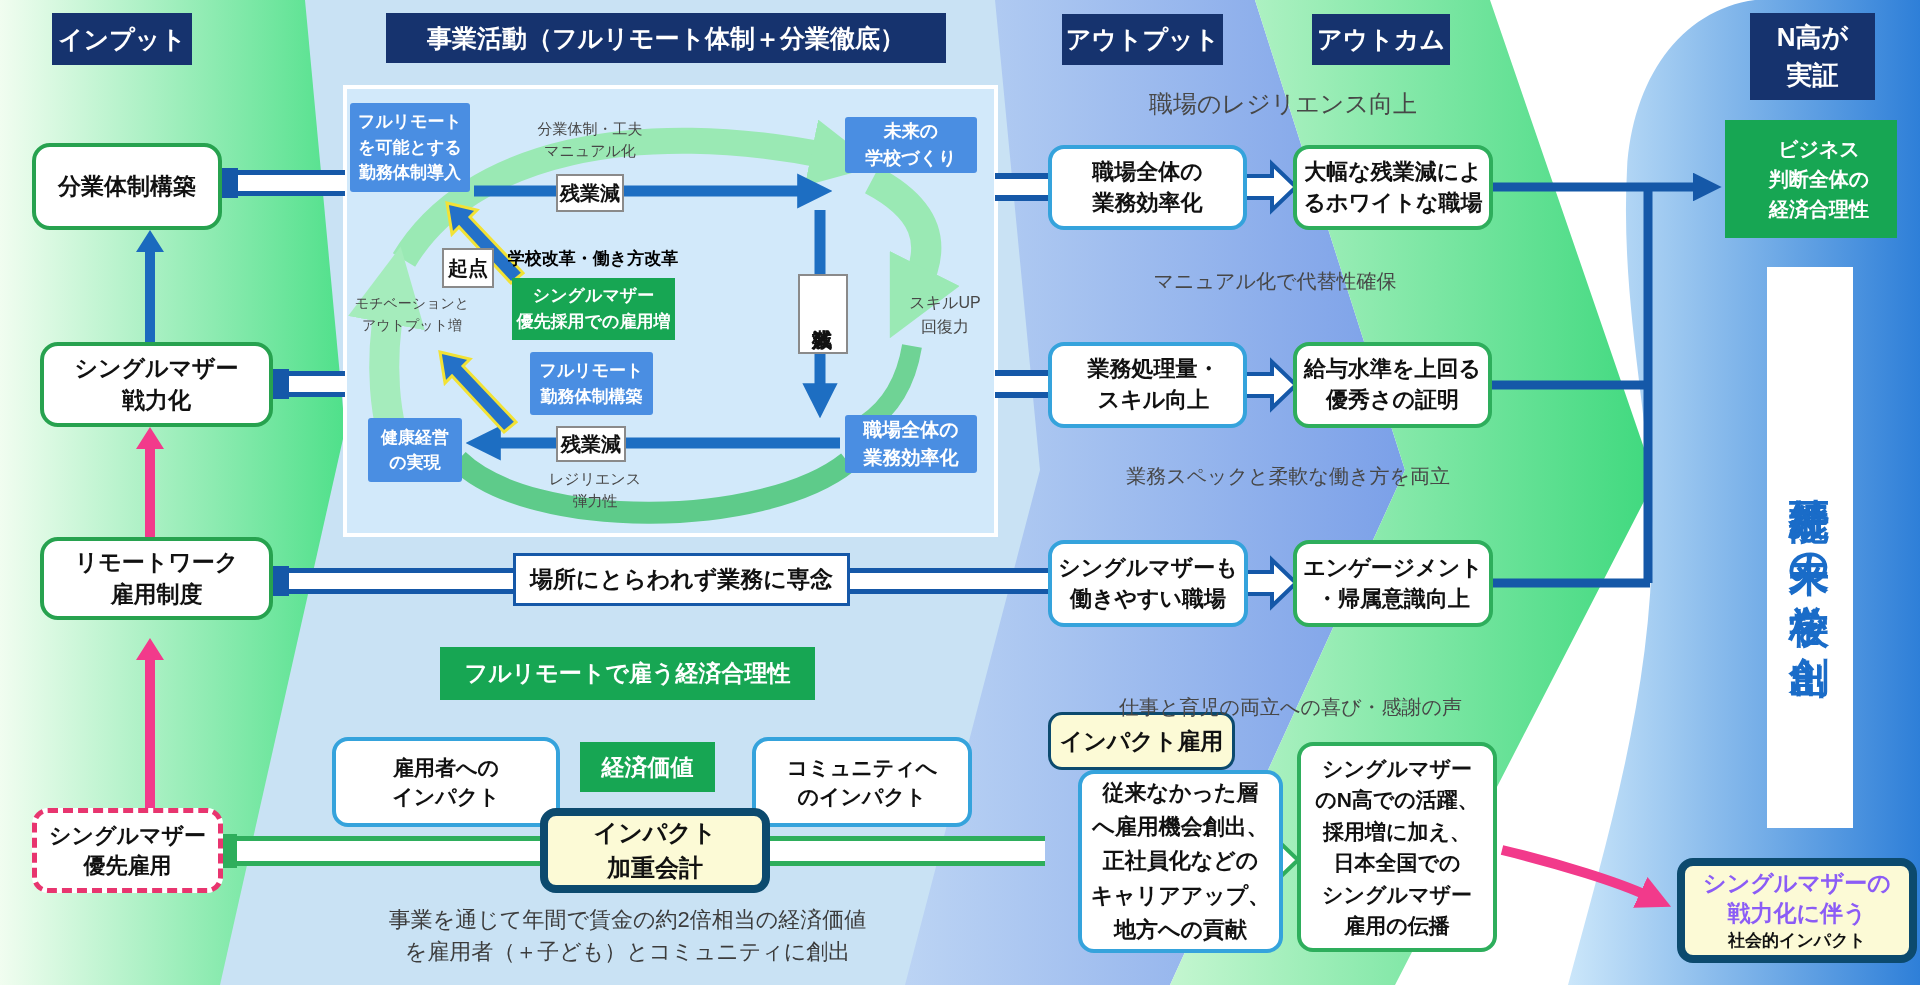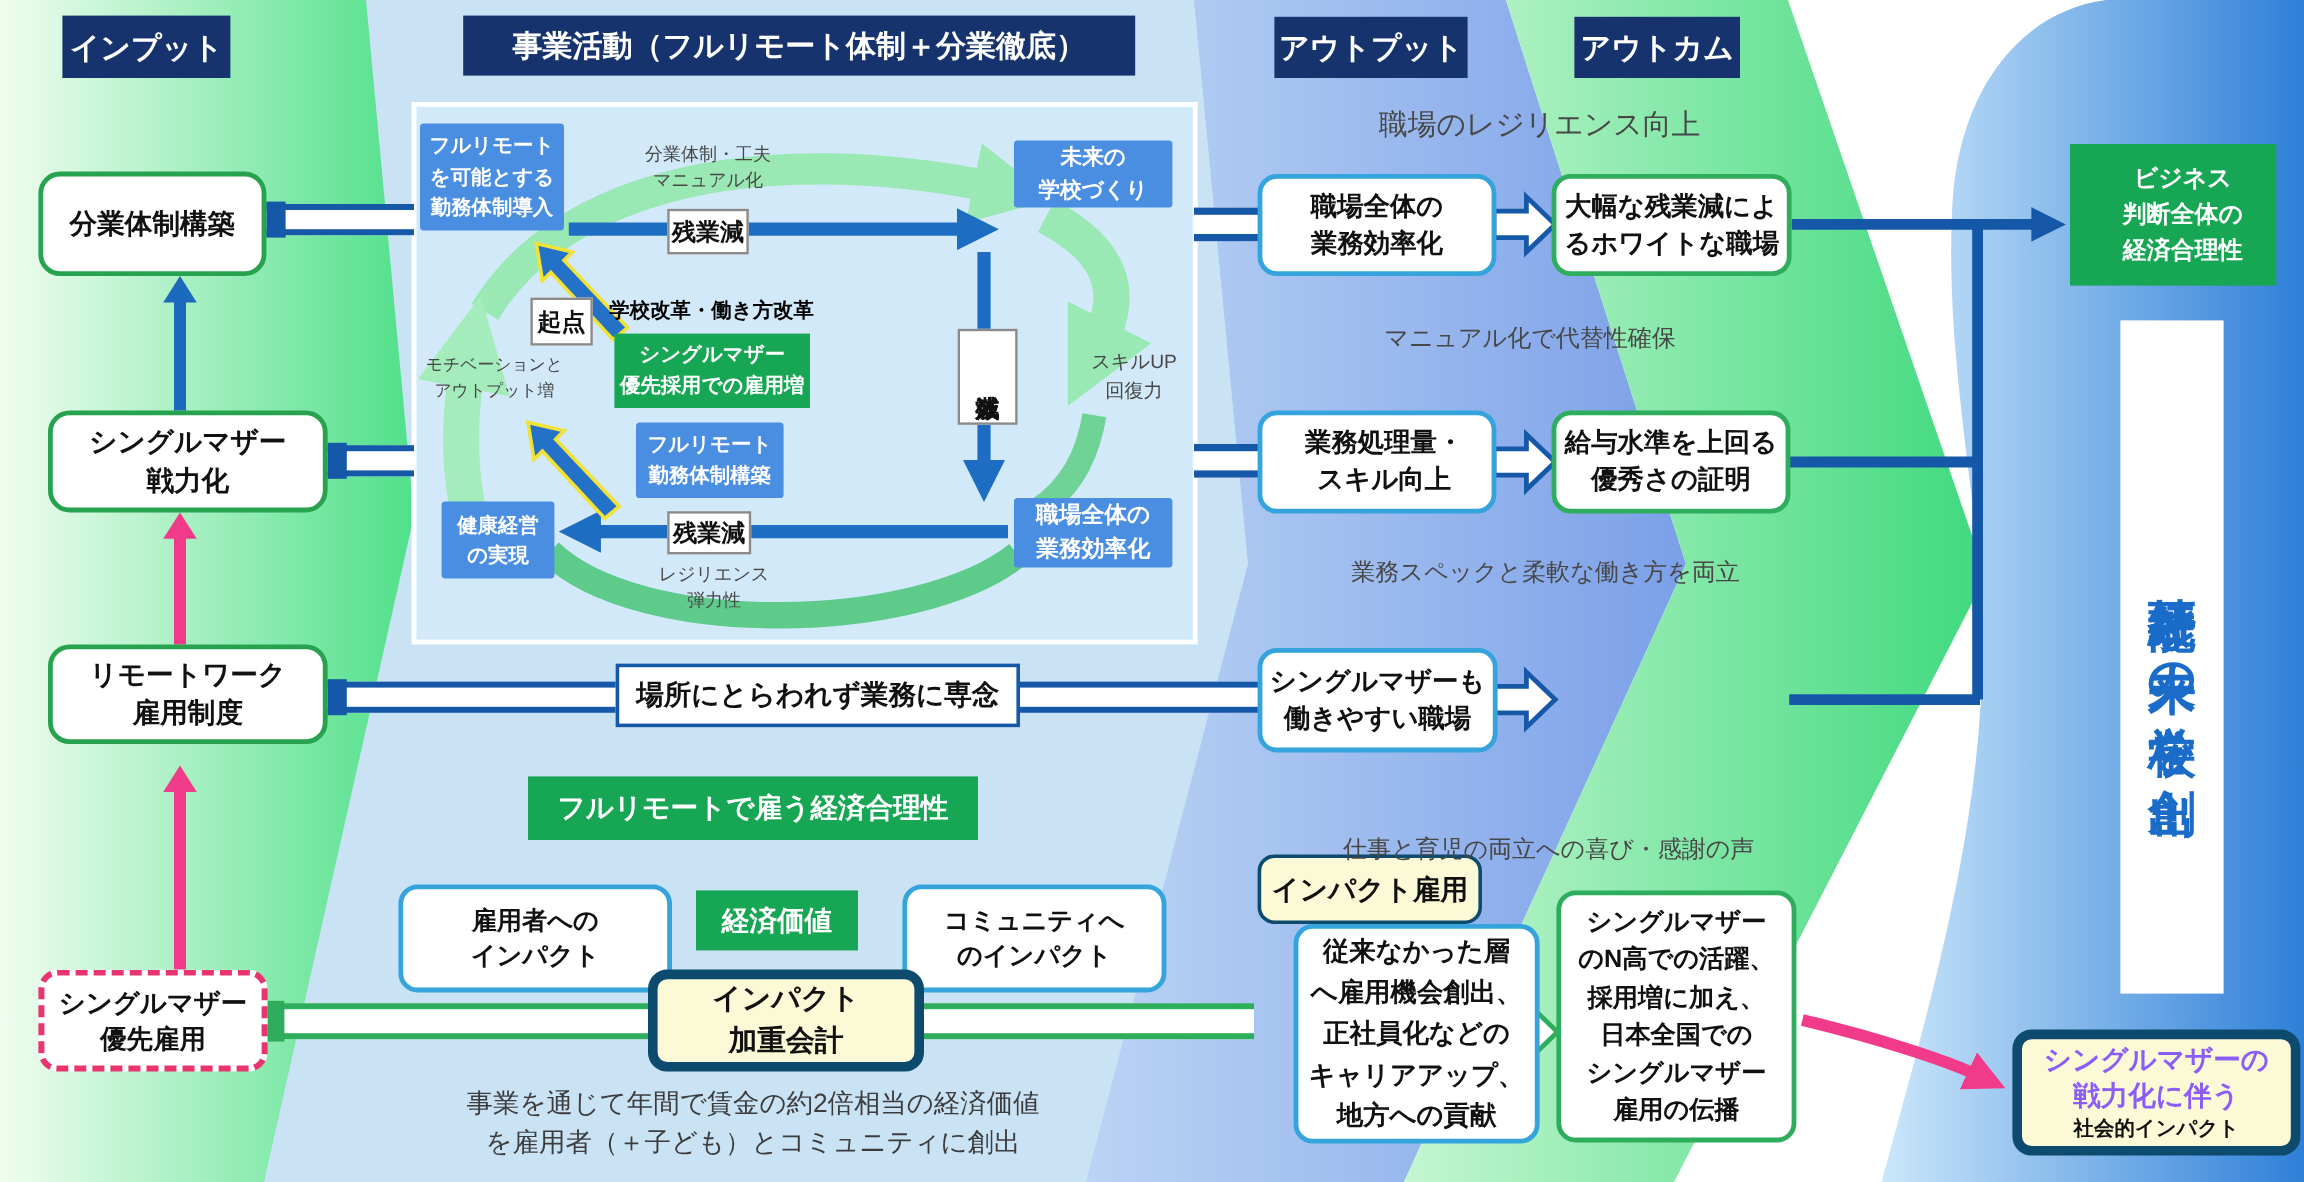--- a/index.html
+++ b/index.html
@@ -142,20 +142,22 @@
       <polygon points="145,808 145,660 136,660 150,638 164,660 155,660 155,808" fill="#f23a8b"></polygon>
     </g>
 
     <path d="M 1502,850 C 1560,864 1618,882 1648,896" stroke="#f23a8b" stroke-width="10" fill="none" marker-end="url(#mpink)"></path>
   </svg>
 
   <div class="abs ctr hdr" style="left:52px;top:13px;width:140px;height:52px;font-size:25px;">インプット</div>
   <div class="abs ctr hdr" style="left:386px;top:13px;width:560px;height:50px;font-size:25px;">事業活動（フルリモート体制＋分業徹底）</div>
   <div class="abs ctr hdr" style="left:1062px;top:14px;width:161px;height:51px;font-size:25px;">アウトプット</div>
   <div class="abs ctr hdr" style="left:1312px;top:14px;width:138px;height:51px;font-size:25px;">アウトカム</div>
+  <div class="abs ctr hdr pre" style="left:1750px;top:13px;width:125px;height:87px;font-size:26px;line-height:1.45;">N高が
+実証</div>
 
   <div class="abs ctr inbox" style="left:32px;top:143px;width:190px;height:87px;font-size:23px;">分業体制構築</div>
   <div class="abs ctr inbox pre" style="left:40px;top:342px;width:233px;height:85px;font-size:23px;line-height:1.35;">シングルマザー
 戦力化</div>
   <div class="abs ctr inbox pre" style="left:40px;top:537px;width:233px;height:83px;font-size:23px;line-height:1.35;">リモートワーク
 雇用制度</div>
   <div class="abs ctr pre" style="left:32px;top:808px;width:191px;height:85px;background:#fff;border:5px dashed #e8356f;border-radius:16px;font-weight:bold;color:#111;font-size:22px;line-height:1.35;">シングルマザー
 優先雇用</div>
 
   <div class="abs ctr bluebox pre" style="left:350px;top:103px;width:120px;height:89px;font-size:17px;">フルリモート
@@ -207,20 +209,22 @@
   <div class="abs ctr outbox pre" style="left:1078px;top:770px;width:205px;height:183px;font-size:22px;line-height:1.55;">従来なかった層
 へ雇用機会創出、
 正社員化などの
 キャリアアップ、
 地方への貢献</div>
 
   <div class="abs ctr ocbox pre" style="left:1293px;top:145px;width:200px;height:85px;font-size:22px;line-height:1.4;">大幅な残業減によ
 るホワイトな職場</div>
   <div class="abs ctr ocbox pre" style="left:1293px;top:342px;width:199px;height:86px;font-size:22px;line-height:1.4;">給与水準を上回る
 優秀さの証明</div>
+  <div class="abs ctr ocbox pre" style="left:1293px;top:540px;width:200px;height:87px;font-size:22px;line-height:1.4;">エンゲージメント
+・帰属意識向上</div>
   <div class="abs ctr ocbox pre" style="left:1297px;top:742px;width:200px;height:210px;font-size:21px;line-height:1.5;">シングルマザー
 のN高での活躍、
 採用増に加え、
 日本全国での
 シングルマザー
 雇用の伝播</div>
 
   <div class="abs ctr gray" style="left:1133px;top:88px;width:300px;height:32px;font-size:24px;">職場のレジリエンス向上</div>
   <div class="abs ctr gray" style="left:1140px;top:266px;width:270px;height:30px;font-size:20px;">マニュアル化で代替性確保</div>
   <div class="abs ctr gray" style="left:1113px;top:461px;width:350px;height:30px;font-size:20px;">業務スペックと柔軟な働き方を両立</div>

